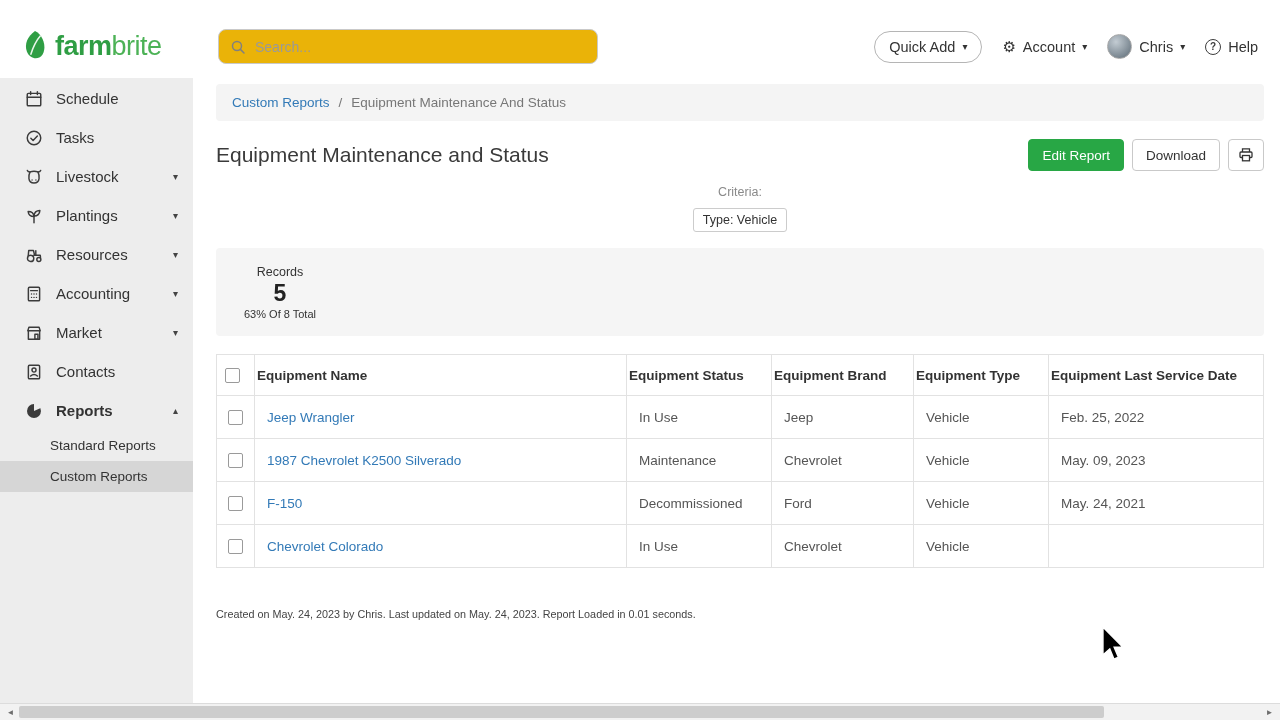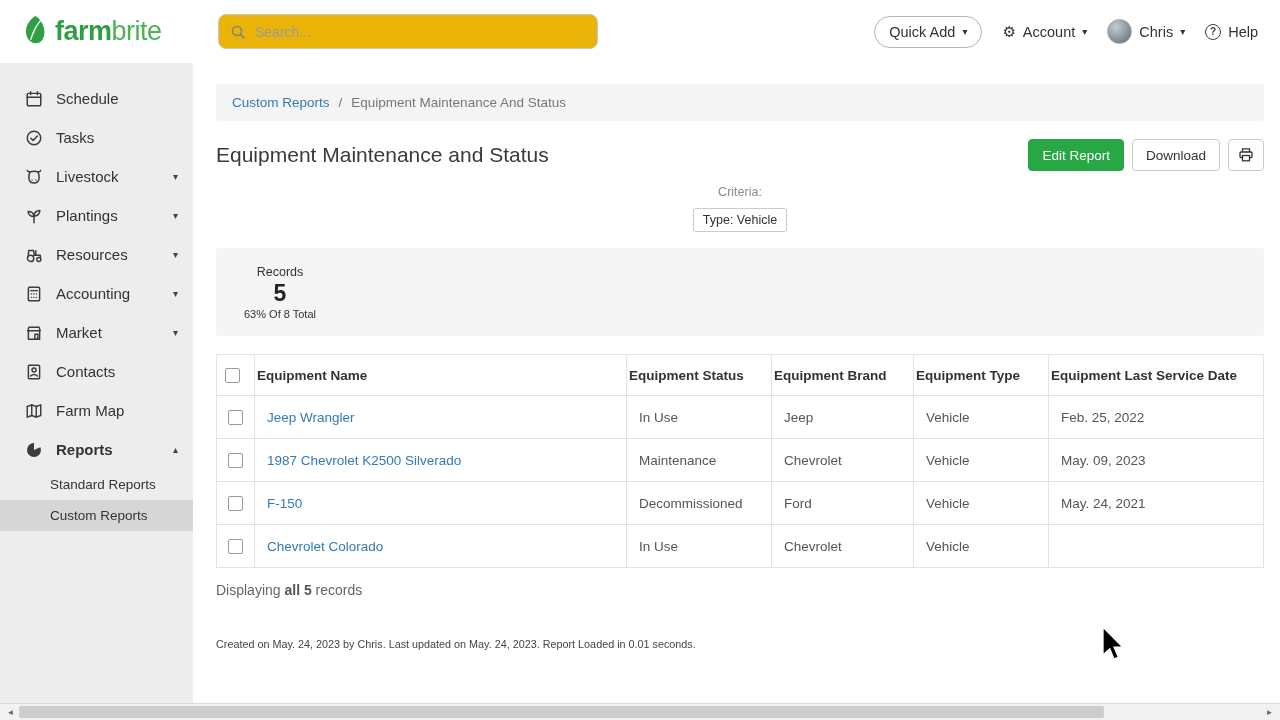--- a/index.html
+++ b/index.html
@@ -3,21 +3,21 @@
 <meta charset="utf-8">
 <style>
   * { box-sizing: border-box; }
   html,body { margin:0; padding:0; }
   body {
     width:1280px; height:720px; position:relative; overflow:hidden;
     font-family:"Liberation Sans", sans-serif; background:#fff; color:#333;
   }
 
   
-  .topbar { position:absolute; top:0; left:0; width:1280px; height:63px; background:#fff; display:flex; align-items:center; z-index:5; }
+  .topbar { position:absolute; top:15px; left:0; width:1280px; height:63px; background:#fff; display:flex; align-items:center; z-index:5; }
   .logo { display:flex; align-items:center; gap:7px; padding-left:22px; width:193px; flex:0 0 193px; }
   .logo-text { font-size:27px; letter-spacing:-0.5px; line-height:1; }
   .logo-farm { font-weight:bold; color:#2f9e44; }
   .logo-brite { font-weight:400; color:#4cb256; }
   .search-wrap { margin-left:25px; position:relative; }
   .search-input { width:380px; height:35px; border:1px solid #c9c9c9; border-radius:8px; padding:0 12px 0 36px; font-size:14px; color:#333; background:#eab308; outline:none; font-family:"Liberation Sans",sans-serif; }
   .search-input::placeholder { color:#999; }
   .search-icon { position:absolute; left:12px; top:10px; }
   .topbar-right { margin-left:auto; display:flex; align-items:center; gap:20px; padding-right:22px; font-size:14.5px; color:#333; }
   .quick-add { border:1px solid #b5b5b5; border-radius:17px; padding:7px 14px; display:flex; gap:7px; align-items:center; background:#fff; cursor:pointer; }
@@ -208,28 +208,20 @@
 
   <div class="side-item">
     <svg class="icn" viewBox="0 0 16 16">
         <rect x="3" y="2" width="10" height="12" rx="1"></rect>
         <circle cx="8" cy="6.3" r="1.8"></circle>
         <path d="M5,11.5 Q8,8.8 11,11.5"></path>
       </svg>
     <span class="lbl">Contacts</span>
   </div>
 
-  <div class="side-item">
-    <svg class="icn" viewBox="0 0 16 16">
-        <path d="M2,4 L6,2.5 L10,4 L14,2.5 L14,12 L10,13.5 L6,12 L2,13.5 Z"></path>
-        <line x1="6" y1="2.5" x2="6" y2="12"></line>
-        <line x1="10" y1="4" x2="10" y2="13.5"></line>
-      </svg>
-    <span class="lbl">Farm Map</span>
-  </div>
 
   <div class="side-item active">
     <svg class="icn" viewBox="0 0 16 16">
         <circle class="fill" cx="8" cy="8" r="6.2"></circle>
         <path class="cut" d="M8,8 L8,0.8 A7.2,7.2 0 0 1 14.5,5 Z"></path>
       </svg>
     <span class="lbl">Reports</span>
     <span class="chev">▴</span>
   </div>
 
@@ -325,23 +317,20 @@
           <td class="cb-cell"><span class="checkbox"></span></td>
           <td><a class="tbl-link">Chevrolet Colorado</a></td>
           <td>In Use</td>
           <td>Chevrolet</td>
           <td>Vehicle</td>
           <td></td>
         </tr>
       </tbody>
   </table>
 
-  <div class="summary">
-    <span>Displaying </span><b>all 5</b><span> records</span>
-  </div>
 
   <div class="footer-note">Created on May. 24, 2023 by Chris. Last updated on May. 24, 2023. Report Loaded in 0.01 seconds.</div>
 </div>
 
 <div class="hscrollbar">
   <div class="sb-arrow sb-left">◄</div>
   <div class="sb-thumb"></div>
   <div class="sb-arrow sb-right">►</div>
 </div>
 

